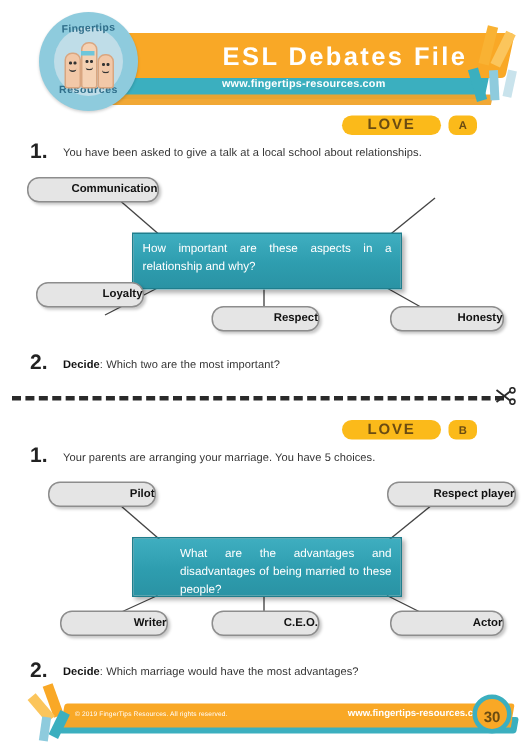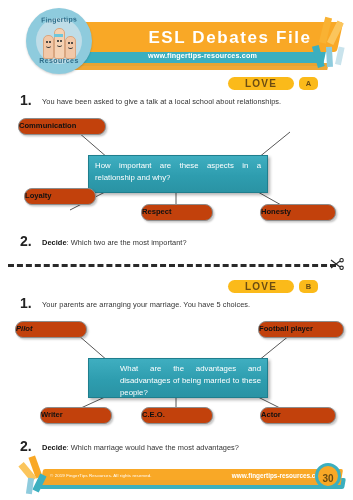--- a/index.html
+++ b/index.html
@@ -95,25 +95,25 @@
   }
   .task-txt{
     position:absolute;left:22px;top:1px;font-size:7.4px;color:#333;line-height:11px;
     letter-spacing:.05px;white-space:nowrap;
   }
   .task-txt b{font-weight:bold;color:#111;}
 
   
   .map{position:absolute;left:0;width:353px;}
   .node{
-    position:absolute;height:15px;background:#c2410c;
+    position:absolute;height:15px;background:#e5e5e5;
     border:1.2px solid #8D8D8D;border-radius:8px;
     box-shadow:1.5px 1.5px 2px rgba(0,0,0,.22);
     font-size:7.6px;font-weight:bold;color:#111;
-    line-height:14px;text-align:left;
+    line-height:14px;text-align:right;
     z-index:3;
   }
   .qbox{
     position:absolute;background:linear-gradient(180deg,#3FAEC0 0%,#2E9DAF 55%,#2A93A4 100%);
     border:1px solid #1F7E8D;
     box-shadow:2px 2px 3px rgba(0,0,0,.3);
     color:#ffffff;font-size:7.8px;line-height:12px;
     padding:4px 6px;box-sizing:border-box;
     text-align:justify;
     z-index:3;
@@ -259,22 +259,22 @@
 
   <div class="map" style="top:313px;height:120px;">
     <svg class="lines" width="353" height="120">
       <line x1="78" y1="22" x2="108" y2="48" stroke="#444" stroke-width="0.9"></line>
       <line x1="290" y1="22" x2="258" y2="48" stroke="#444" stroke-width="0.9"></line>
       <line x1="70" y1="100" x2="105" y2="84" stroke="#444" stroke-width="0.9"></line>
       <line x1="176" y1="100" x2="176" y2="85" stroke="#444" stroke-width="0.9"></line>
       <line x1="290" y1="100" x2="258" y2="84" stroke="#444" stroke-width="0.9"></line>
     </svg>
 
-    <div class="node" style="left:15px;top:8px;width:70px;font-style:italic;">Pilot</div>
-    <div class="node" style="left:258px;top:8px;width:84px;">Football player</div>
+    <div class="node" style="left:32px;top:8px;width:70px;">Pilot</div>
+    <div class="node" style="left:258px;top:8px;width:84px;">Respect player</div>
 
     <div class="qbox" style="left:88px;top:45px;width:180px;height:40px;padding-left:31px;">
       <span>What are the advantages and disadvantages of being married to these people?</span>
     </div>
 
     <div class="node" style="left:40px;top:94px;width:70px;">Writer</div>
     <div class="node" style="left:141px;top:94px;width:70px;">C.E.O.</div>
     <div class="node" style="left:260px;top:94px;width:74px;">Actor</div>
   </div>
 

